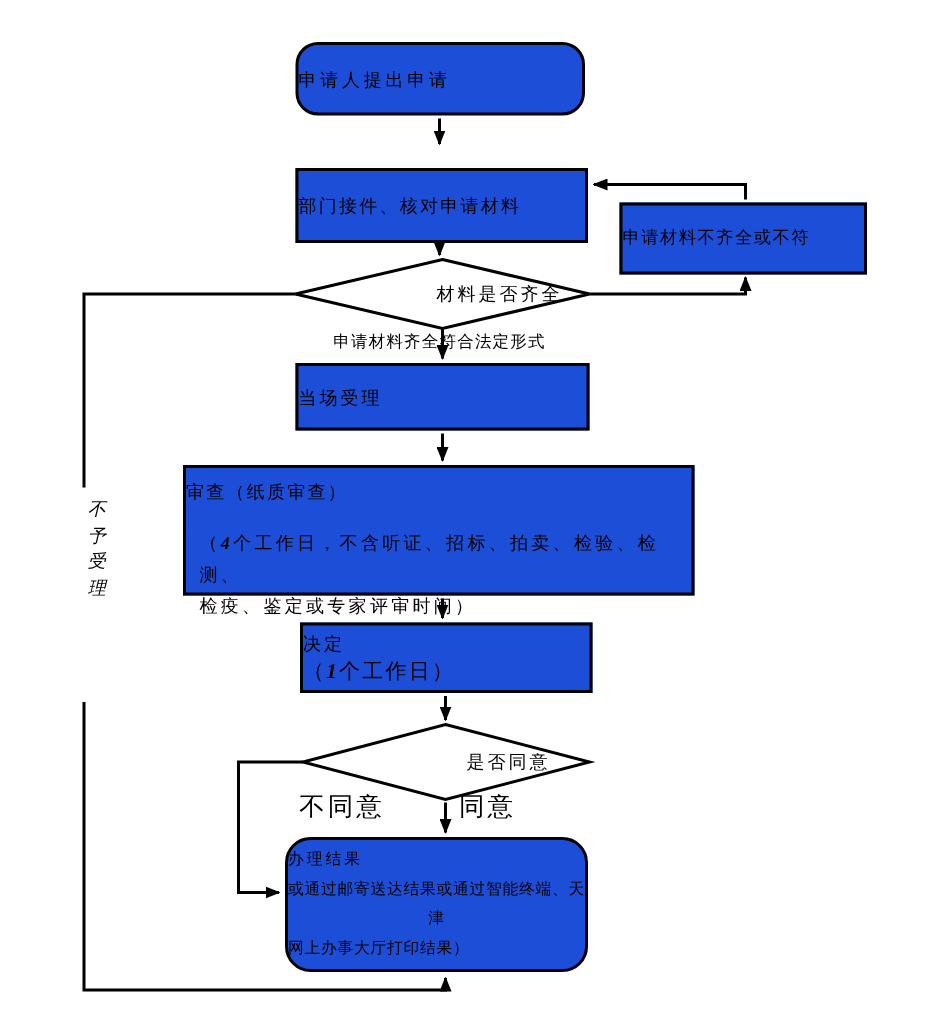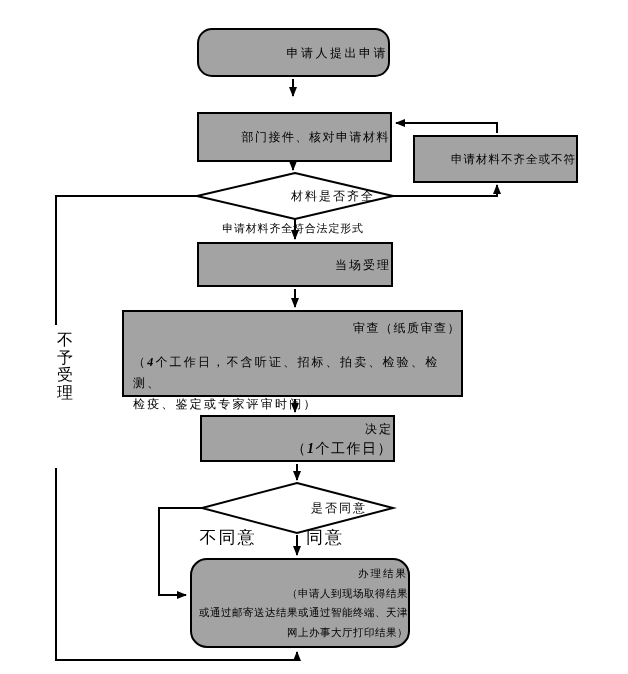--- a/index.html
+++ b/index.html
@@ -5,22 +5,22 @@
   html,body { margin:0; padding:0; background:#ffffff; }
   .canvas {
     position:relative; width:628px; height:674px; background:#ffffff;
     font-family:"Liberation Serif","DejaVu Serif",serif; color:#000;
     overflow:hidden;
   }
   svg.wires { position:absolute; left:0; top:0; }
   svg.wires path, svg.wires polygon { stroke:#000; stroke-width:2; fill:none; }
   svg.wires polygon { fill:#ffffff; }
   .node {
-    position:absolute; border:2px solid #000; background:#a3a3a3;
-    display:flex; flex-direction:column; align-items:flex-end; justify-content:center;
+    position:absolute; border:2px solid #000; background:#1d4ed8;
+    display:flex; flex-direction:column; align-items:flex-start; justify-content:center;
     text-align:center; font-size:12px; letter-spacing:2px; box-sizing:border-box;
     line-height:18px;
   }
   .round { border-radius:15px; }
   .label {
     position:absolute; background:transparent; text-align:center;
     font-size:17px; letter-spacing:1px; line-height:15px;
   }
   .dtext {
     position:absolute; display:flex; align-items:center; justify-content:flex-end;
@@ -31,22 +31,22 @@
   .review-note {
     margin-top:15px; align-self:stretch; text-align:left;
     padding:0 9px; letter-spacing:2.2px; line-height:21px; font-size:12px;
   }
   .num { font-style:italic; font-weight:bold; }
   .decision-note { font-size:14px; letter-spacing:1.5px; }
   .result-box { font-size:10.5px; letter-spacing:0.5px; line-height:19.5px; }
   .result-title { letter-spacing:2px; }
   .supplement-box { font-size:11.5px; letter-spacing:1px; line-height:20px;gap:32px; }
   .vertical-label {
-    position:absolute; width:15px; font-size:16px; line-height:17.5px;
-    word-break:break-all; text-align:center; letter-spacing:0;
+    position:absolute; width:15px; font-size:12px; line-height:17.5px;
+    word-break:break-all; text-align:center; letter-spacing:0;font-style:italic;
   }
 </style>
 </head>
 <body>
 
 <div class="canvas">
 
   <svg class="wires" width="628" height="674" viewBox="0 0 628 674">
     <defs>
       <marker id="ah" viewBox="0 0 10 8" refX="9" refY="4" markerWidth="10" markerHeight="8" orient="auto" markerUnits="userSpaceOnUse">
@@ -113,23 +113,22 @@
   </div>
 
   <div class="label" style="left:196px;top:530px;width:64px;letter-spacing:2px;">
     <span>不同意</span>
   </div>
 
   <div class="label" style="left:301px;top:530px;width:48px;letter-spacing:2px;">
     <span>同意</span>
   </div>
 
-  <div class="node round result-box" style="left:190px;top:558px;width:220px;height:90px;border-radius:17px;">
+  <div class="node round result-box" style="left:190px;top:558px;width:202px;height:90px;border-radius:17px;">
     <span class="result-title">办理结果</span>
-    <span>（申请人到现场取得结果</span>
     <span>或通过邮寄送达结果或通过智能终端、天津</span>
     <span>网上办事大厅打印结果）</span>
   </div>
 
   <div class="vertical-label" style="left:57px;top:331px;">
     <span>不予受理</span>
   </div>
 
 </div>
 

